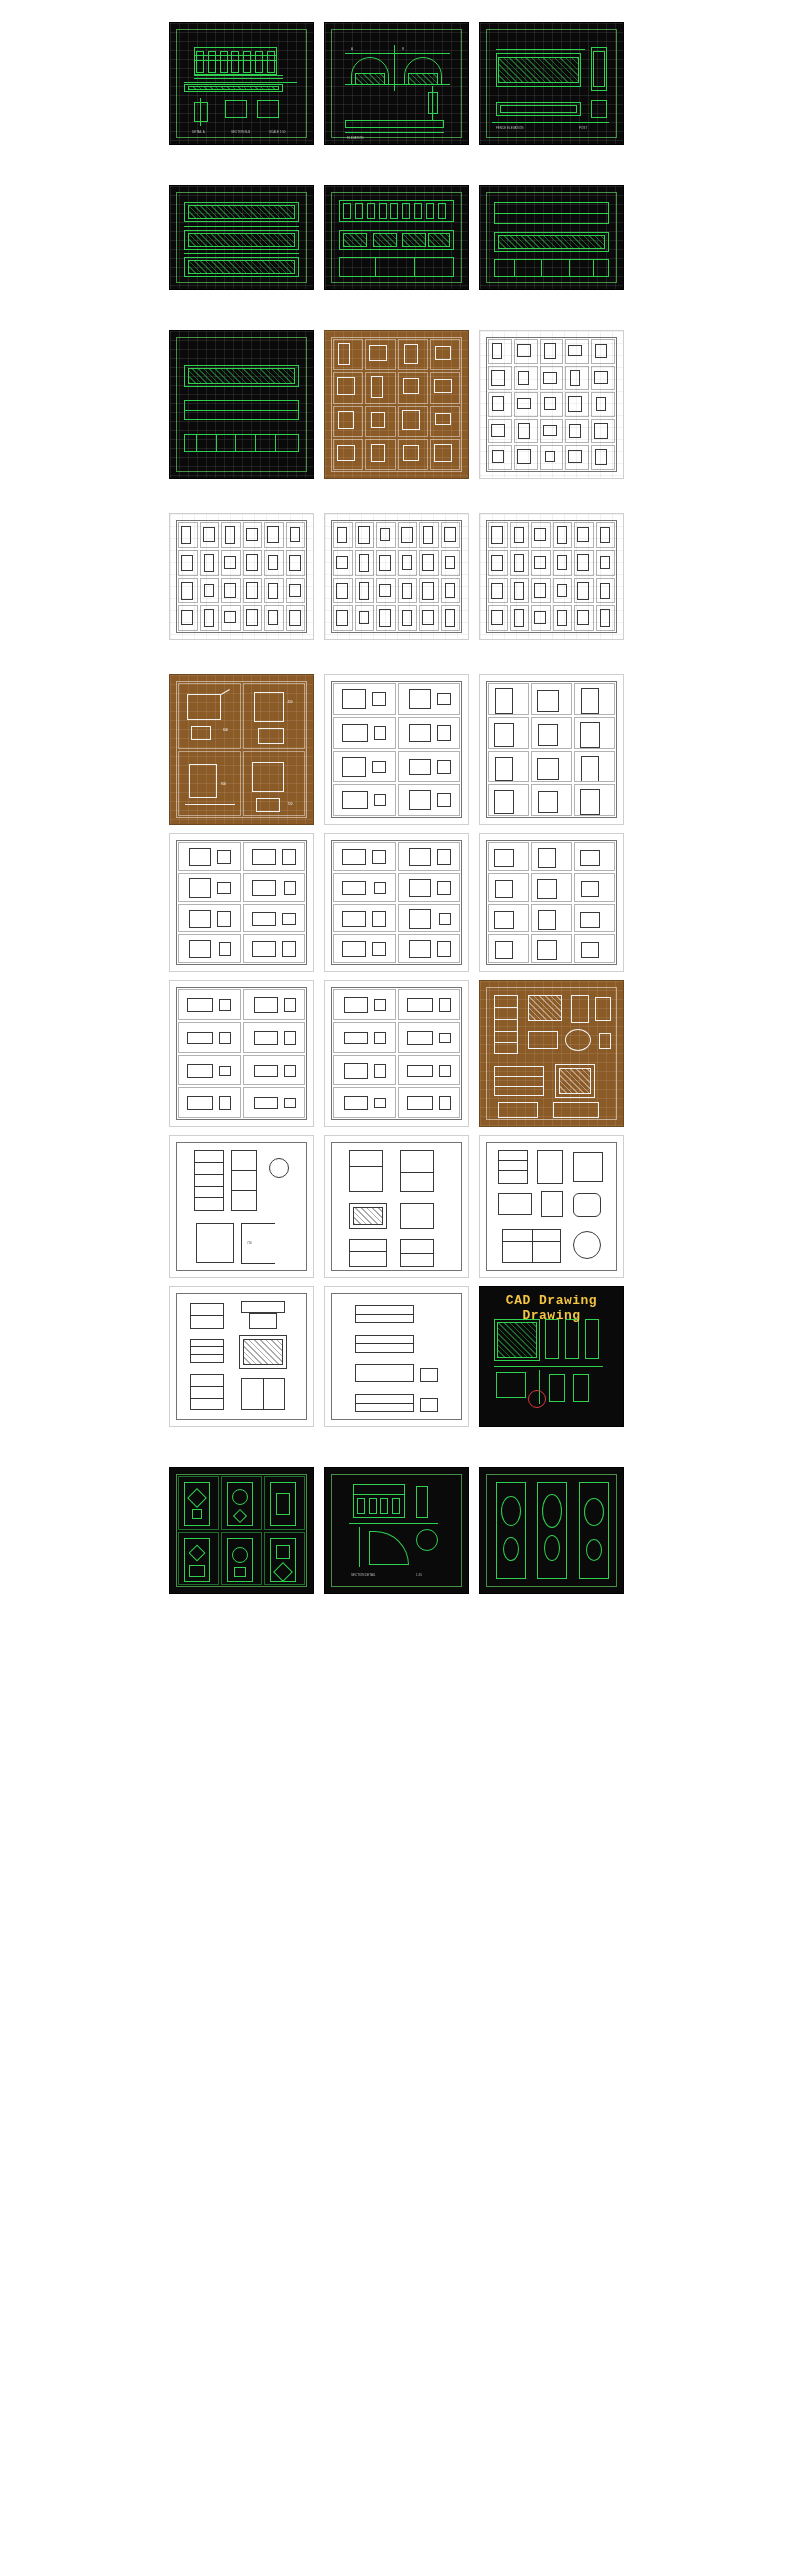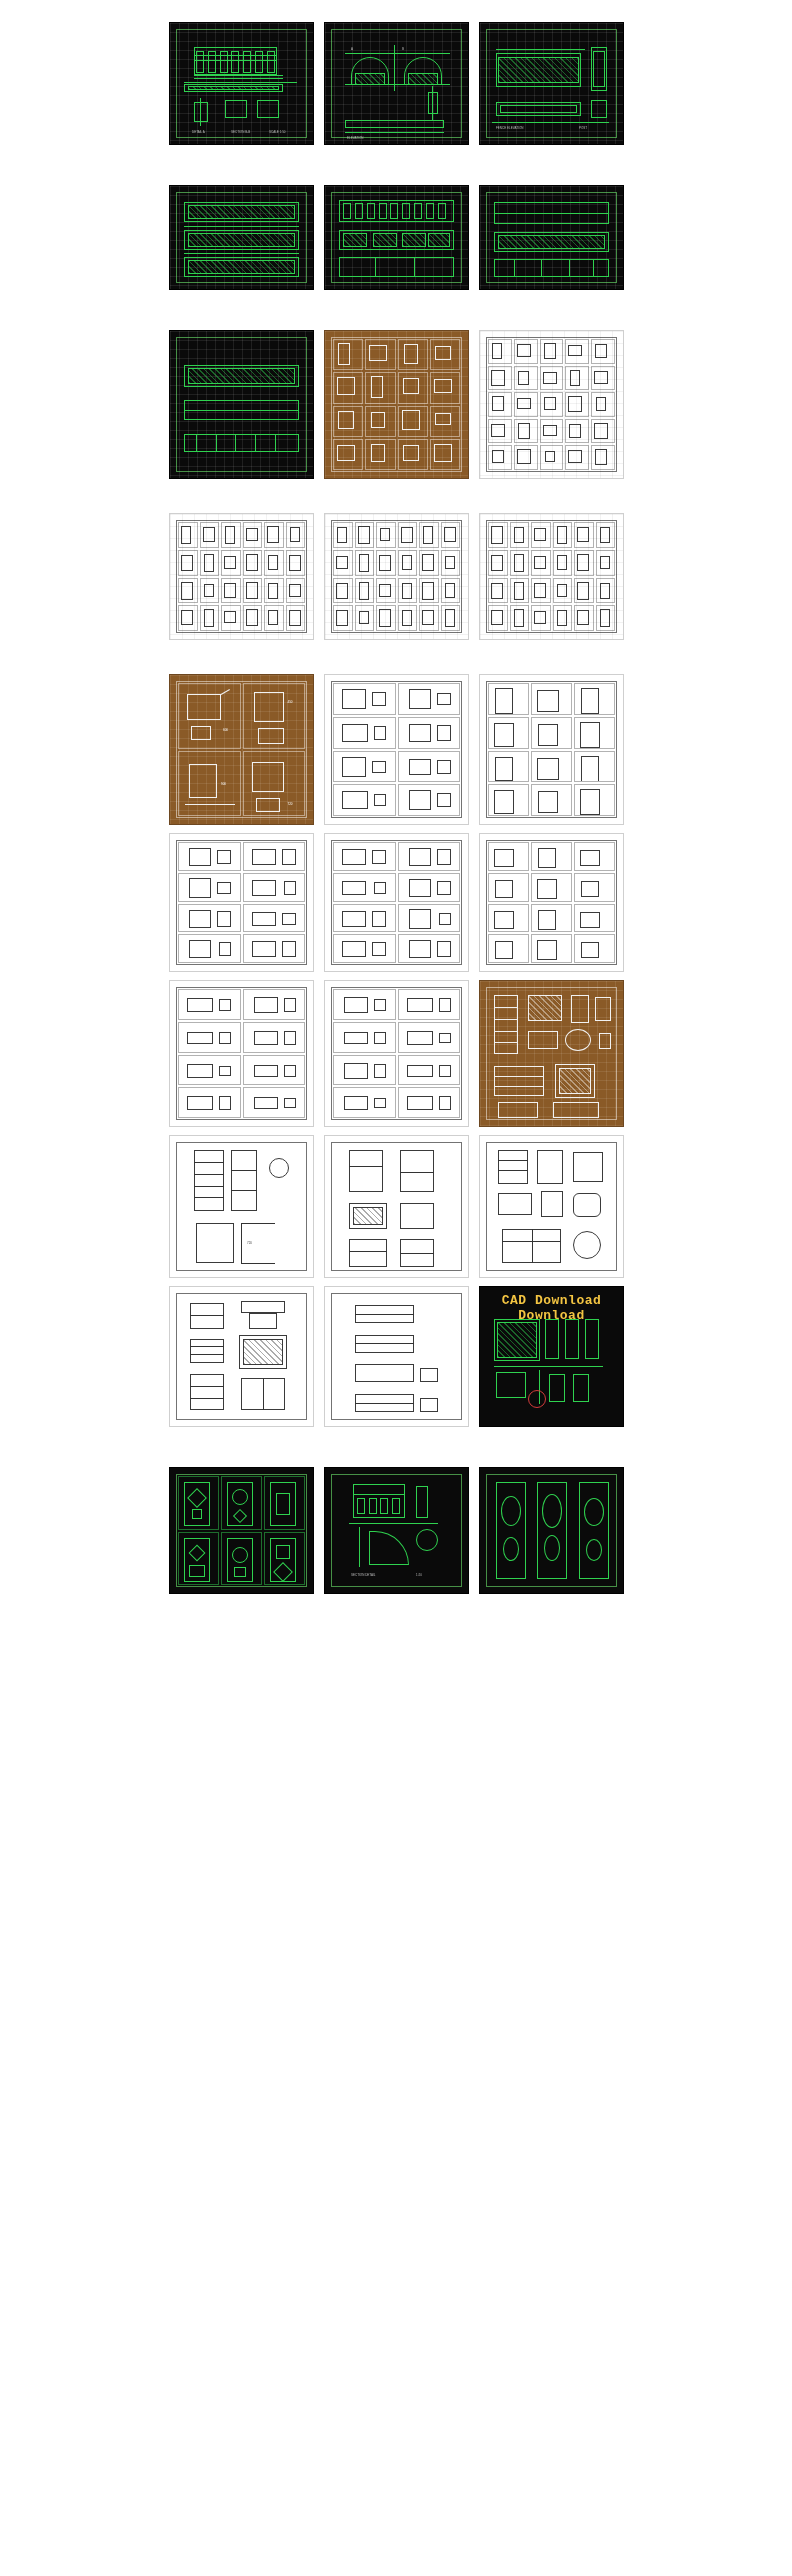--- a/index.html
+++ b/index.html
@@ -1132,21 +1132,21 @@
         <div class="blk" style="left:30px;top:77px;width:59px;height:18px;"></div>
         <div class="blk" style="left:95px;top:81px;width:18px;height:14px;"></div>
         <div class="blk" style="left:30px;top:107px;width:59px;height:18px;"></div>
         <div class="ln" style="left:30px;top:116px;width:59px;height:1px;"></div>
         <div class="blk" style="left:95px;top:111px;width:18px;height:14px;"></div>
       </div>
     </div>
 
     <div class="cell" style="width:145px;height:141px;">
       <div class="thumb dark">
-        <div class="banner-title">CAD Download Download</div>
+        <div class="banner-title">CAD Drawing Drawing</div>
         <div class="blk gr" style="left:14px;top:32px;width:46px;height:42px;"></div>
         <div class="blk gr hatch" style="left:17px;top:35px;width:40px;height:36px;"></div>
         <div class="blk gr" style="left:65px;top:32px;width:14px;height:40px;"></div>
         <div class="blk gr" style="left:85px;top:32px;width:14px;height:40px;"></div>
         <div class="blk gr" style="left:105px;top:32px;width:14px;height:40px;"></div>
         <div class="ln gr" style="left:14px;top:79px;width:109px;height:1px;"></div>
         <div class="blk gr" style="left:16px;top:85px;width:30px;height:26px;"></div>
         <div class="ln yl" style="left:59px;top:83px;width:1px;height:34px;"></div>
         <div class="blk gr" style="left:69px;top:87px;width:16px;height:28px;"></div>
         <div class="blk gr" style="left:93px;top:87px;width:16px;height:28px;"></div>

